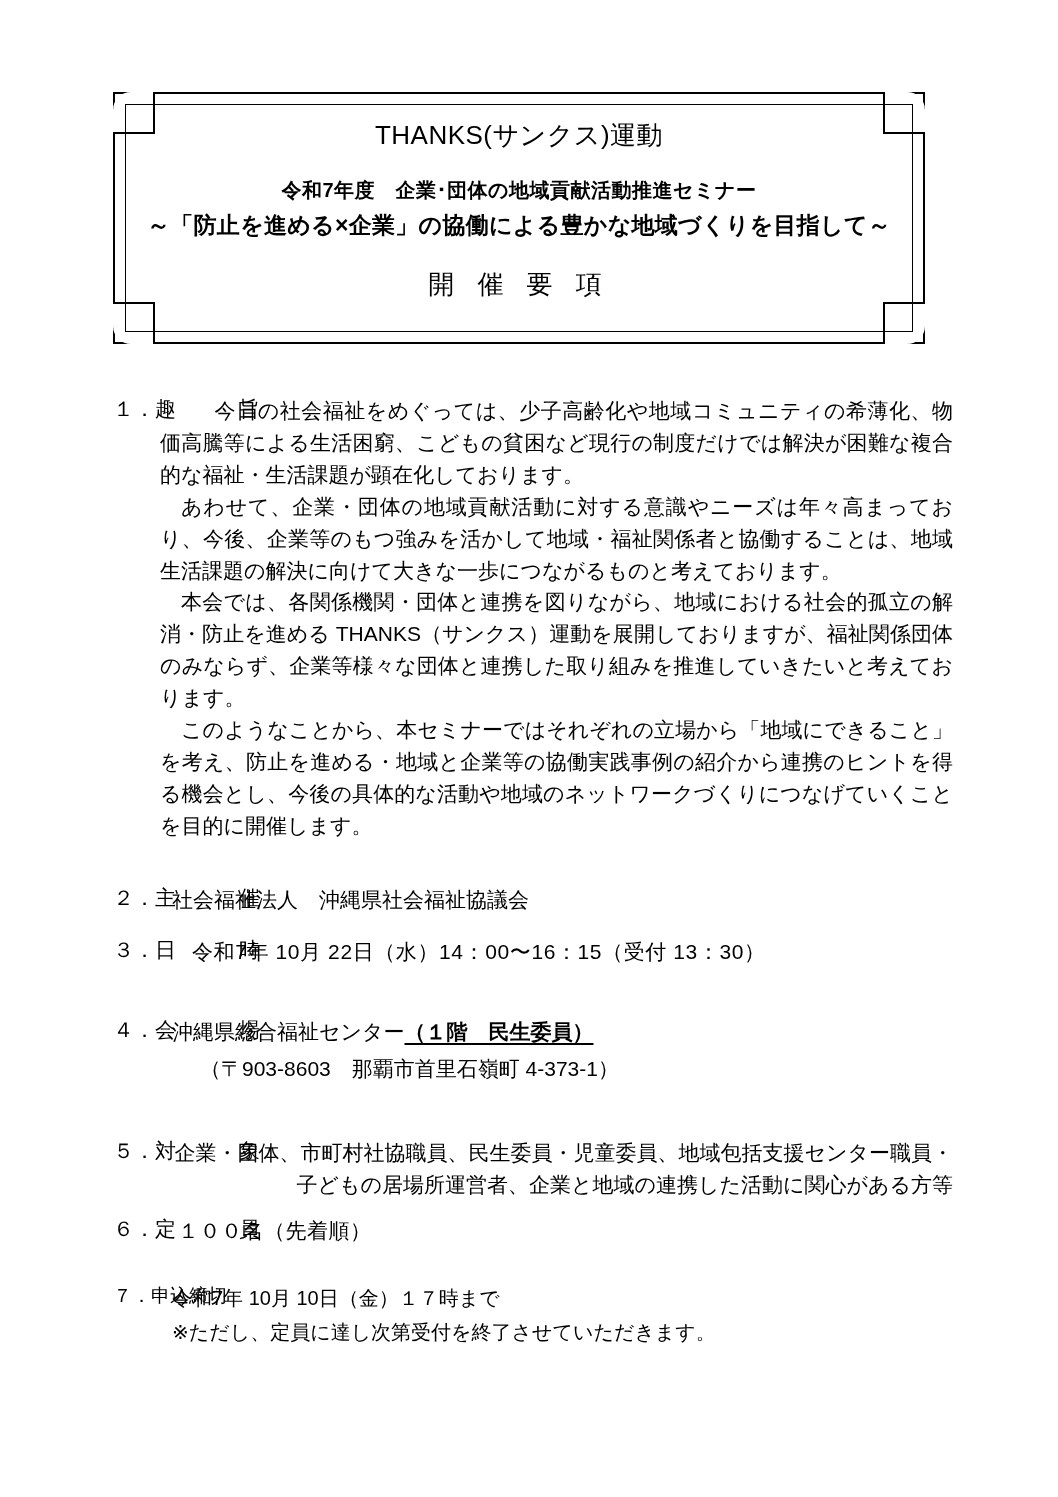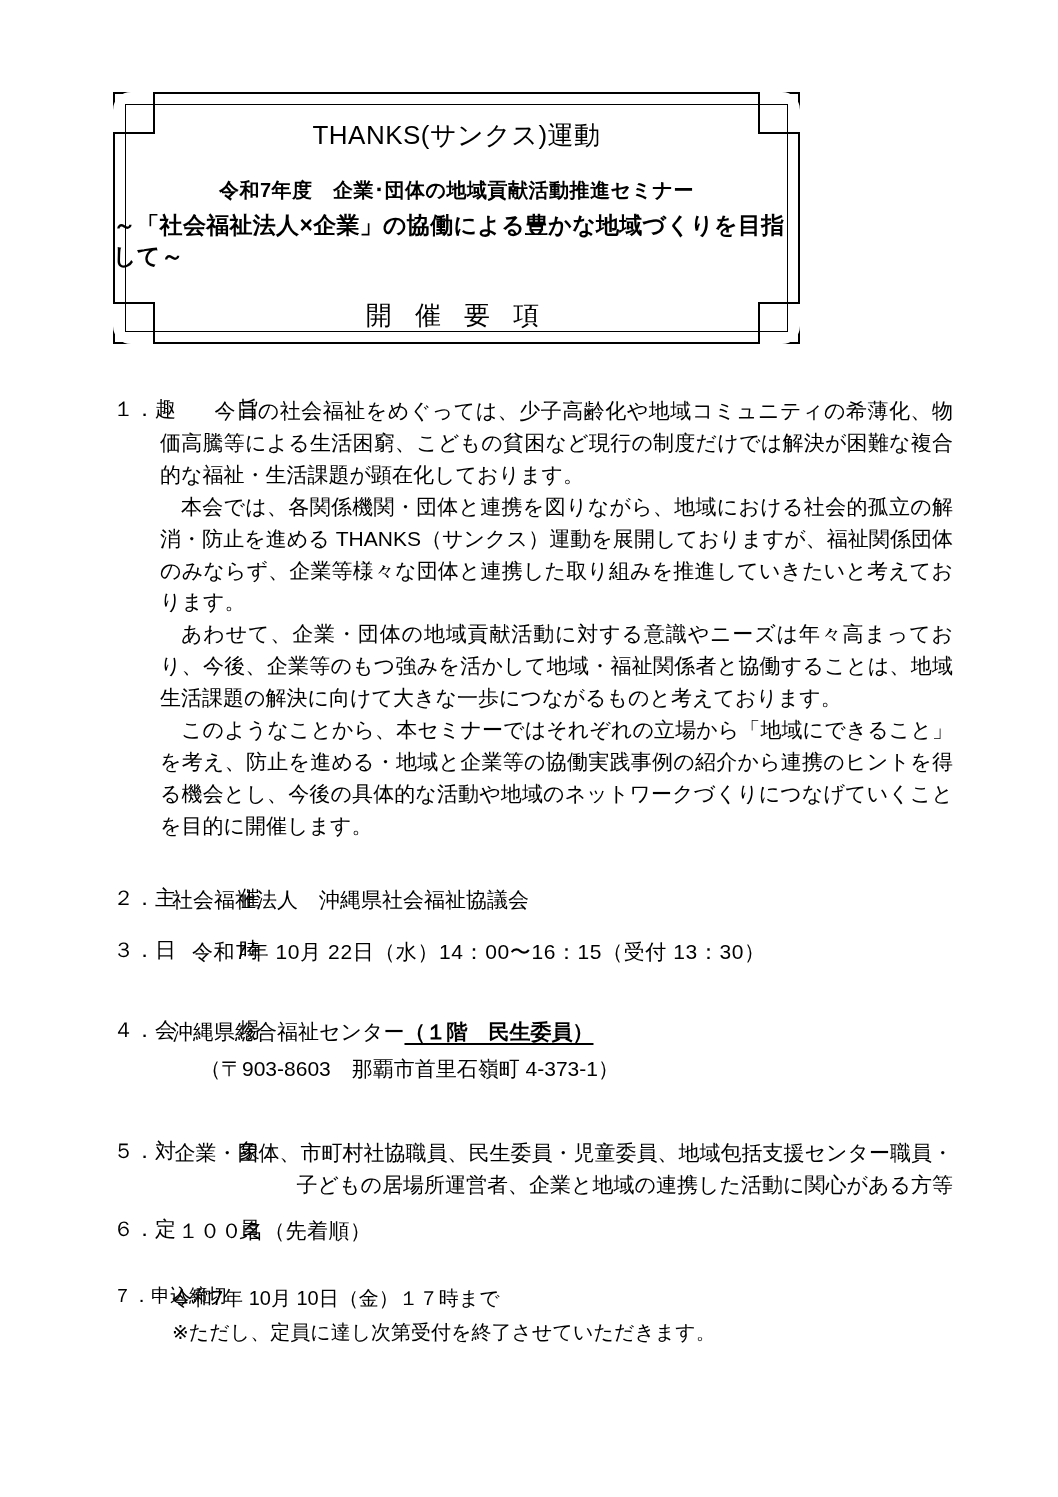--- a/index.html
+++ b/index.html
@@ -14,21 +14,21 @@
     color: #000000;
     position: relative;
     overflow: hidden;
   }
 
   
   .banner-wrap {
     position: absolute;
     left: 113px;
     top: 92px;
-    width: 687px;
+    width: 812px;
     height: 252px;
   }
   .banner-outer {
     position: absolute;
     inset: 0;
     border: 2px solid #000;
     box-sizing: border-box;
   }
   
   .notch {
@@ -160,33 +160,33 @@
   <div class="banner-outer">
     <div class="notch tl"></div>
     <div class="notch tr"></div>
     <div class="notch bl"></div>
     <div class="notch br"></div>
   </div>
   <div class="banner-inner"></div>
   <div class="banner-content">
     <div class="banner-line1">THANKS(サンクス)運動</div>
     <div class="banner-line2">令和7年度　企業･団体の地域貢献活動推進セミナー</div>
-    <div class="banner-line3">～「社会福祉法人×企業」の協働による豊かな地域づくりを目指して～</div>
+    <div class="banner-line3">～「防止を進める×企業」の協働による豊かな地域づくりを目指して～</div>
     <div class="banner-line4">開 催 要 項</div>
   </div>
 </div>
 
 <div class="body-area">
 
   <div class="section" id="sec-purpose">
     <div class="sec-num">１．趣　　　旨</div>
     <div class="sec-body">
       <p class="first">今日の社会福祉をめぐっては、少子高齢化や地域コミュニティの希薄化、物価高騰等による生活困窮、こどもの貧困など現行の制度だけでは解決が困難な複合的な福祉・生活課題が顕在化しております。</p>
+      <p class="indent">あわせて、企業・団体の地域貢献活動に対する意識やニーズは年々高まっており、今後、企業等のもつ強みを活かして地域・福祉関係者と協働することは、地域生活課題の解決に向けて大きな一歩につながるものと考えております。</p>
       <p class="indent">本会では、各関係機関・団体と連携を図りながら、地域における社会的孤立の解消・防止を進める THANKS（サンクス）運動を展開しておりますが、福祉関係団体のみならず、企業等様々な団体と連携した取り組みを推進していきたいと考えております。</p>
-      <p class="indent">あわせて、企業・団体の地域貢献活動に対する意識やニーズは年々高まっており、今後、企業等のもつ強みを活かして地域・福祉関係者と協働することは、地域生活課題の解決に向けて大きな一歩につながるものと考えております。</p>
       <p class="indent">このようなことから、本セミナーではそれぞれの立場から「地域にできること」を考え、防止を進める・地域と企業等の協働実践事例の紹介から連携のヒントを得る機会とし、今後の具体的な活動や地域のネットワークづくりにつなげていくことを目的に開催します。</p>
     </div>
   </div>
 
   <div class="section" id="sec-host">
     <div class="sec-num">２．主　　　催</div>
     <div class="sec-body">
       <span class="host-text">社会福祉法人　沖縄県社会福祉協議会</span>
     </div>
   </div>

